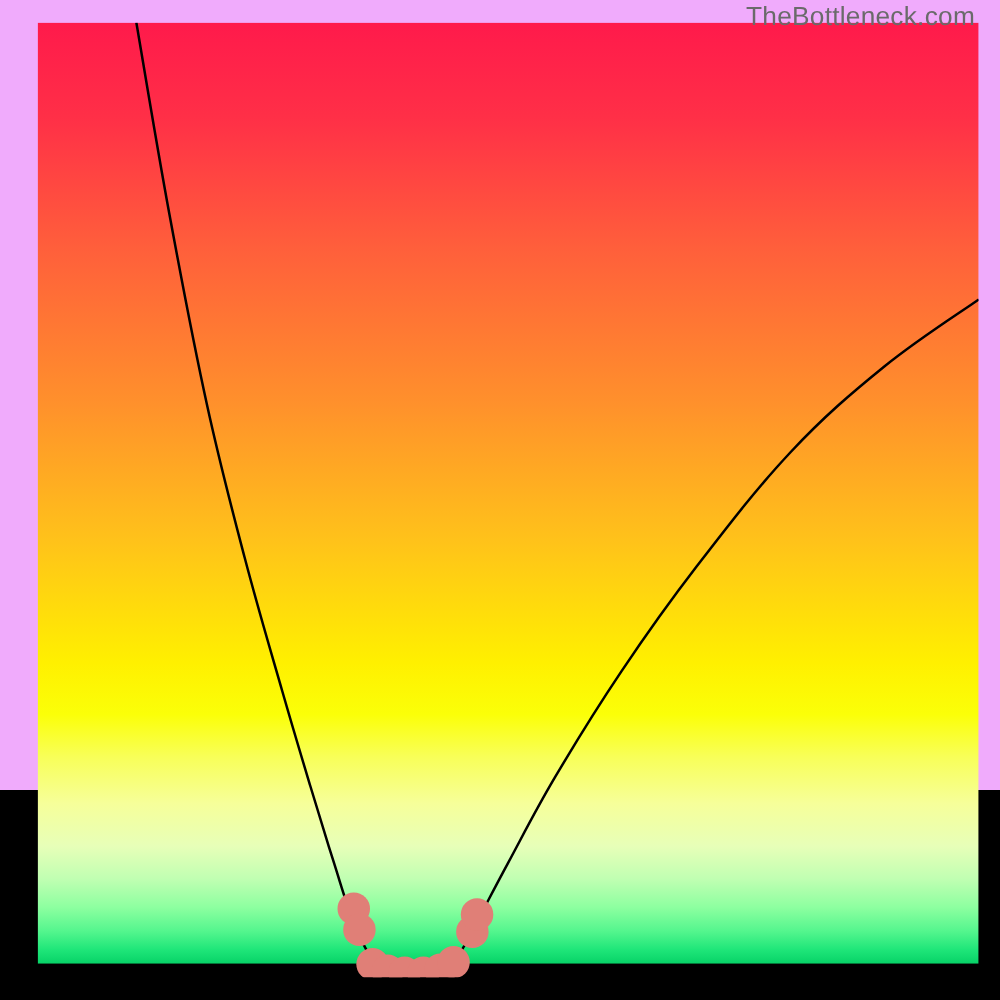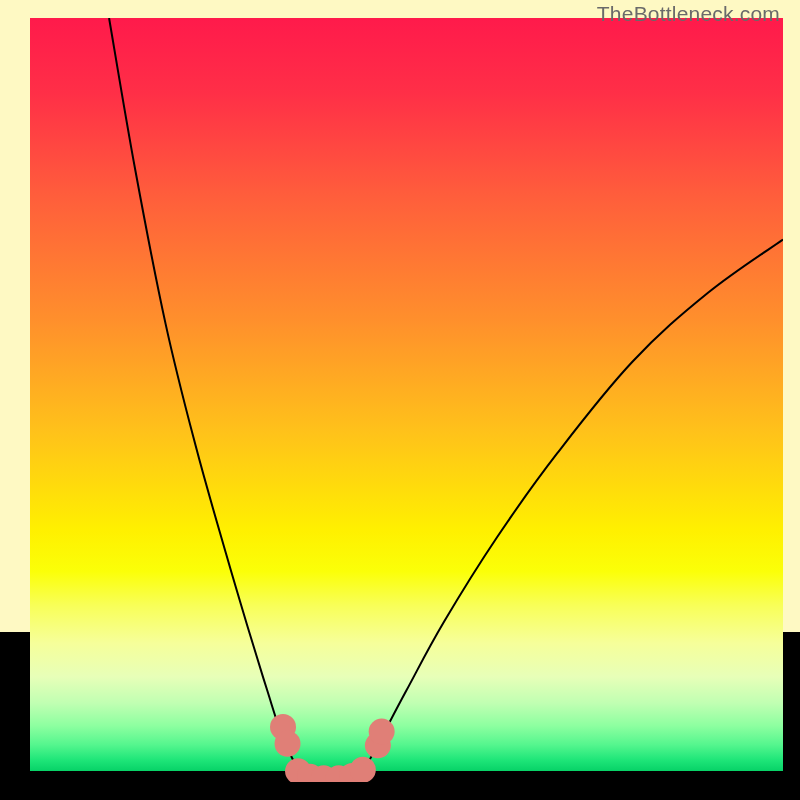--- a/index.html
+++ b/index.html
@@ -8,21 +8,21 @@
     width: 800px;
     height: 800px;
     overflow: hidden;
     background: #000;
     font-family: Arial, Helvetica, sans-serif;
   }
   .frame {
     position: absolute;
     left: 0; top: 0;
     width: 800px; height: 632px;
-    background: #fef9c3;
+    background: #f0abfc;
   }
   .plotarea {
     position: absolute;
     left: 30px;
     top: 18px;
     width: 753px;
     height: 764px;
     overflow: hidden;
   }
   .gradient {

